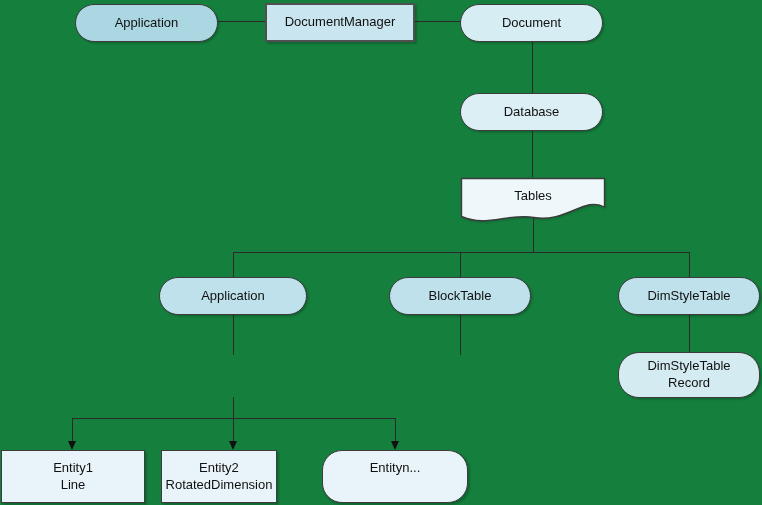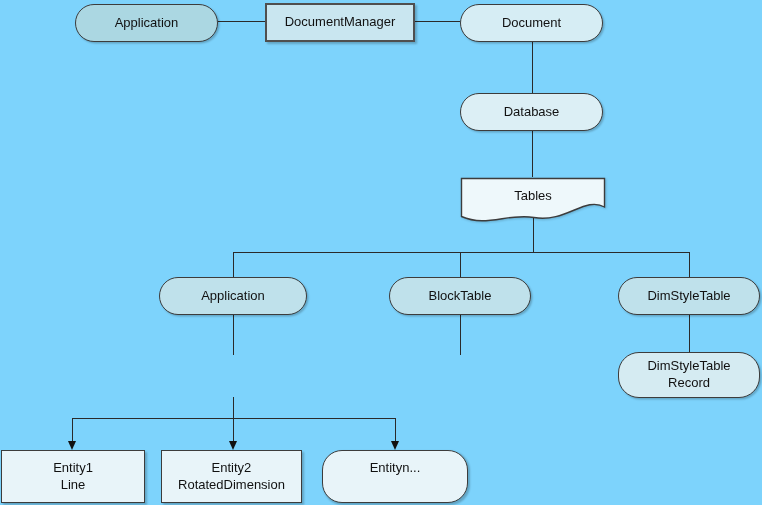--- a/index.html
+++ b/index.html
@@ -1,19 +1,19 @@
 <!DOCTYPE html>
 <html><head>
 <meta charset="utf-8">
 <style>
   html,body{margin:0;padding:0;background:#ffffff;}
   .canvas{
     position:relative;
     width:762px;height:505px;
-    background:#7dd3fc;
+    background:#15803d;
     font-family:"Liberation Sans", sans-serif;
     font-size:13px;
     color:#111111;
     overflow:hidden;
   }
   
   .hline,.vline{position:absolute;background:#2a2a2a;}
   .hline{height:1.4px;}
   .vline{width:1.4px;}
   
@@ -50,21 +50,21 @@
     position:absolute;left:0;top:0;width:146px;height:36px;
     display:flex;align-items:center;justify-content:center;
   }
   .n-blocktable{left:159px;top:277px;width:148px;height:38px;}
   .n-layertable{left:389px;top:277px;width:142px;height:38px;}
   .n-dimstyletable{left:618px;top:277px;width:142px;height:38px;}
   .n-blocktablerecord{left:159px;top:355px;width:148px;height:42px;}
   .n-layertablerecord{left:389px;top:355px;width:142px;height:42px;}
   .n-dimstyletablerecord{left:618px;top:352px;width:142px;height:46px;}
   .n-entity1{left:1px;top:450px;width:144px;height:53px;}
-  .n-entity2{left:161px;top:450px;width:141px;height:53px;}
+  .n-entity2{left:161px;top:450px;width:116px;height:53px;}
   .n-entityn{left:322px;top:450px;width:146px;height:53px;}
   .two-line span{display:block;}
 </style>
 </head>
 <body>
 
 <div class="canvas">
 
   <div class="hline" style="left:218px;top:21px;width:47px;"></div>
   <div class="hline" style="left:415px;top:21px;width:45px;"></div>

